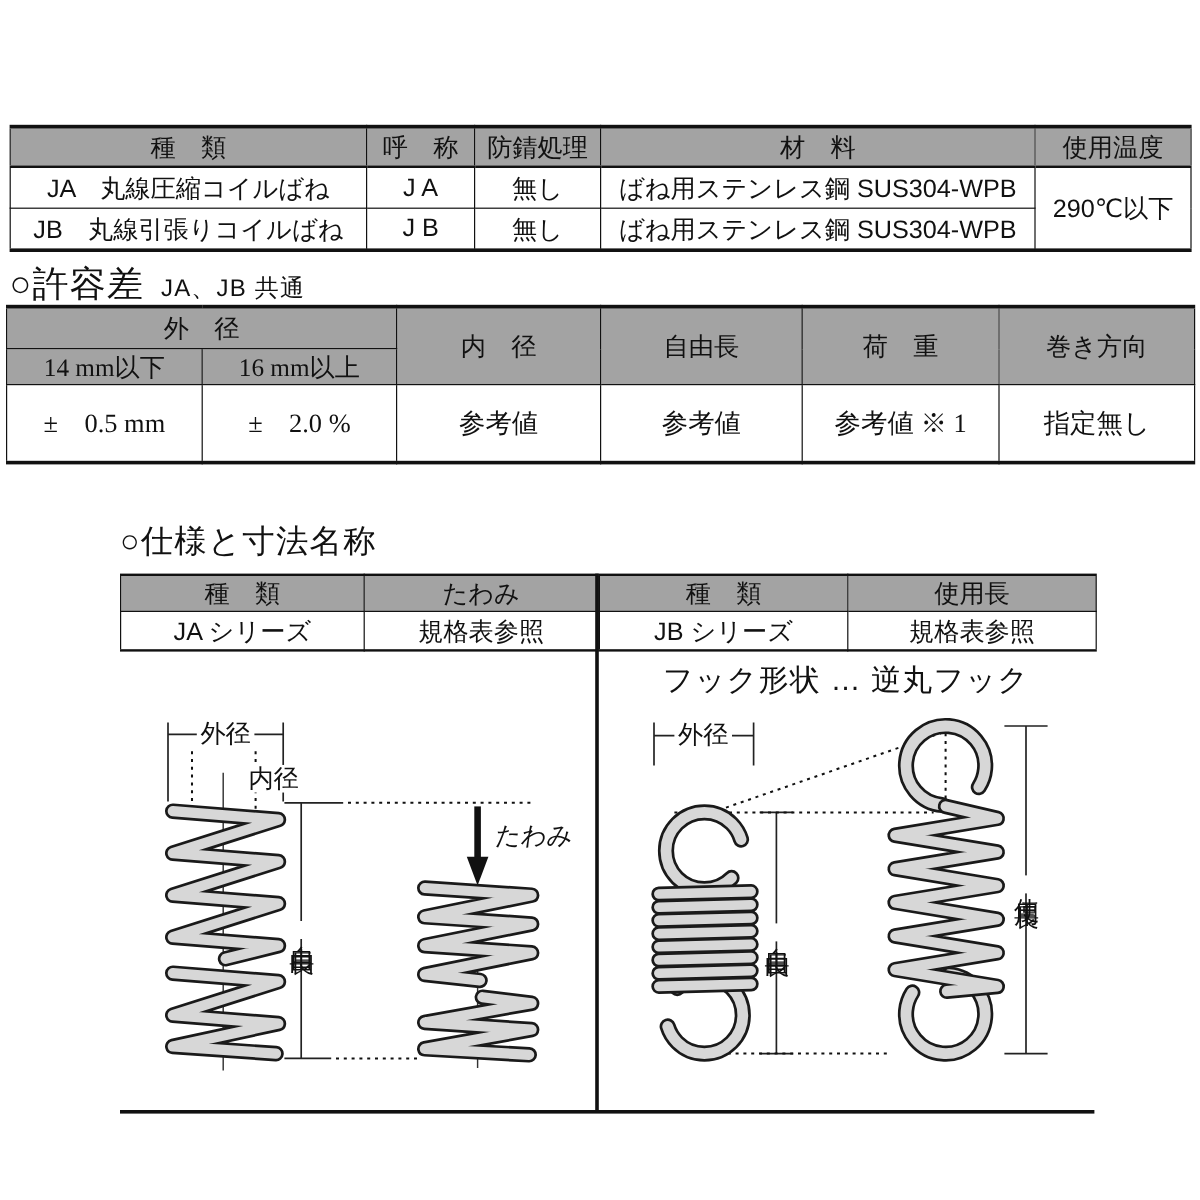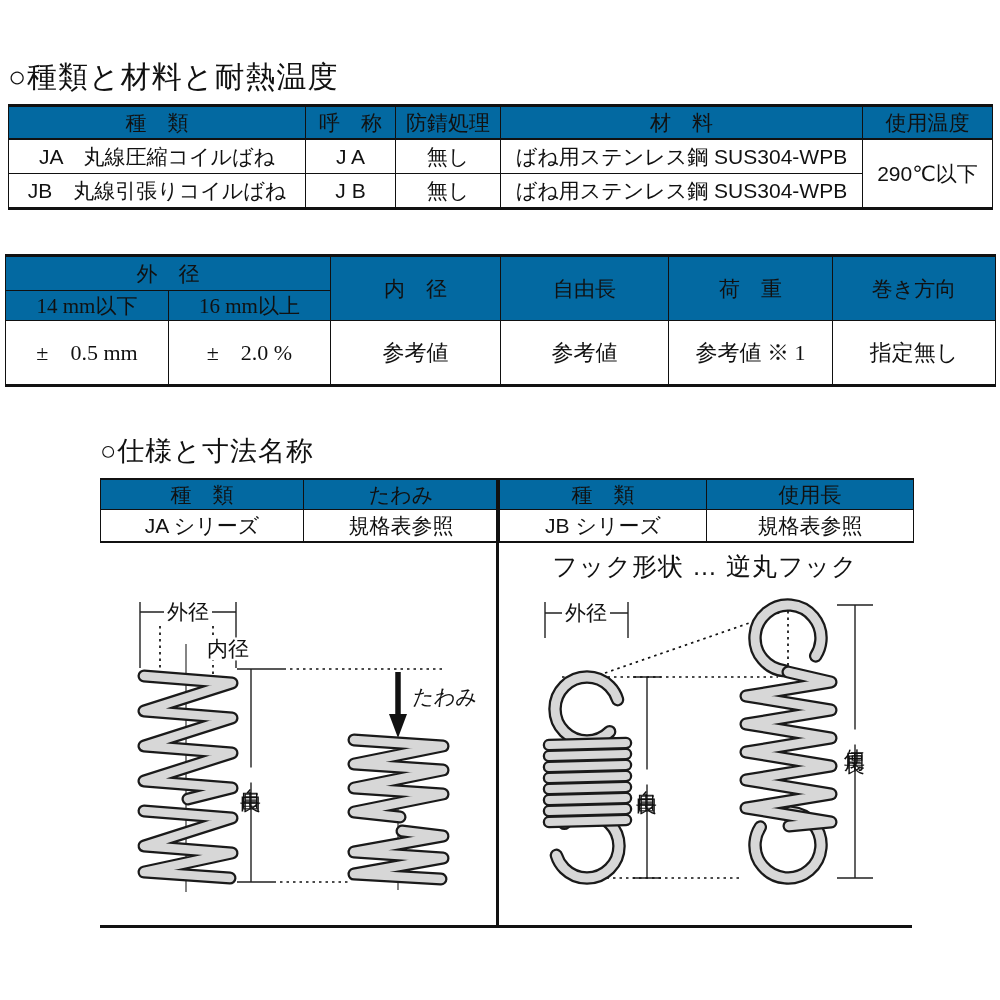--- a/index.html
+++ b/index.html
@@ -5,21 +5,21 @@
   html,body{margin:0;padding:0;background:#fff;}
   #page{position:relative;width:1000px;height:1000px;background:#fff;overflow:hidden;
         font-family:"Liberation Sans","DejaVu Sans",sans-serif;color:#111;}
   .abs{position:absolute;}
   .sec-title{font-size:30px;letter-spacing:1px;white-space:nowrap;}
   .sec-sub{font-size:20px;margin-left:14px;letter-spacing:1px;}
   table{border-collapse:collapse;table-layout:fixed;font-size:21px;color:#111;
         border-top:3px solid #111;border-bottom:3px solid #111;}
   td{border:1.5px solid #111;text-align:center;vertical-align:middle;padding:0;
      font-weight:normal;overflow:hidden;white-space:nowrap;}
-  .hd{background:#0369a1;}
+  .hd{background:#a3a3a3;}
   #t1 td.h{height:31px;border-bottom:2.2px solid #111;}
   #t1 td.r{height:33px;}
   #t2 td.h1{height:33px;}
   #t2 td.h2{height:29px;}
   #t2 td.v{height:63px;font-size:22px;}
   
   #s3{position:absolute;left:100px;top:437px;width:812px;height:488px;
       border-bottom:3px solid #111;}
   .t3{border-top:2.5px solid #111;border-bottom:2px solid #111;}
   .t3 td.h{height:29px;}
@@ -41,21 +41,20 @@
   .bar-o{fill:none;stroke:#1a1a1a;stroke-width:12.5;stroke-linecap:round;}
   .bar-i{fill:none;stroke:#d7d7d7;stroke-width:8;stroke-linecap:round;}
   .ring-o{fill:none;stroke:#1a1a1a;stroke-width:13.5;stroke-dasharray:298 62;stroke-linecap:round;}
   .ring-i{fill:none;stroke:#d7d7d7;stroke-width:9;stroke-dasharray:298 62;stroke-linecap:round;}
 </style>
 </head>
 <body>
 
 <div id="page">
 
-  <div class="abs sec-title" style="left:8px;top:57px;">○種類と材料と耐熱温度</div>
 
   <table id="t1" class="abs" style="left:8px;top:104px;width:984px;">
     <colgroup>
         <col style="width:297px">
         <col style="width:90px">
         <col style="width:105px">
         <col style="width:362px">
         <col style="width:130px">
       </colgroup>
     <tbody>
@@ -75,20 +74,23 @@
     </tr>
     <tr>
       <td class="r">JB　丸線引張りコイルばね</td>
       <td class="r">J B</td>
       <td class="r">無し</td>
       <td class="r">ばね用ステンレス鋼 SUS304-WPB</td>
     </tr>
   </tbody>
     </table>
 
+  <div class="abs sec-title" style="left:8px;top:217px;">
+    <span>○許容差</span><span class="sec-sub">JA、JB 共通</span>
+  </div>
 
   <table id="t2" class="abs" style="left:5px;top:254px;width:990px;font-family:Liberation Serif, serif;">
     <colgroup>
         <col style="width:163px">
         <col style="width:162px">
         <col style="width:170px">
         <col style="width:168px">
         <col style="width:164px">
         <col style="width:163px">
       </colgroup>

